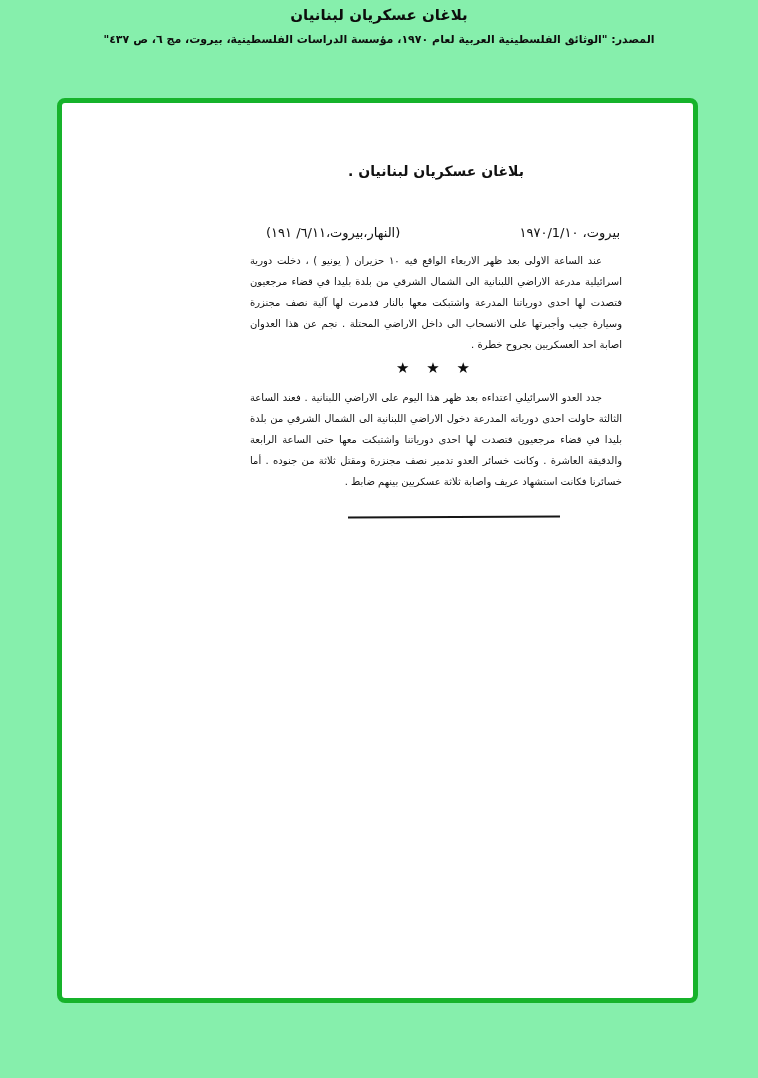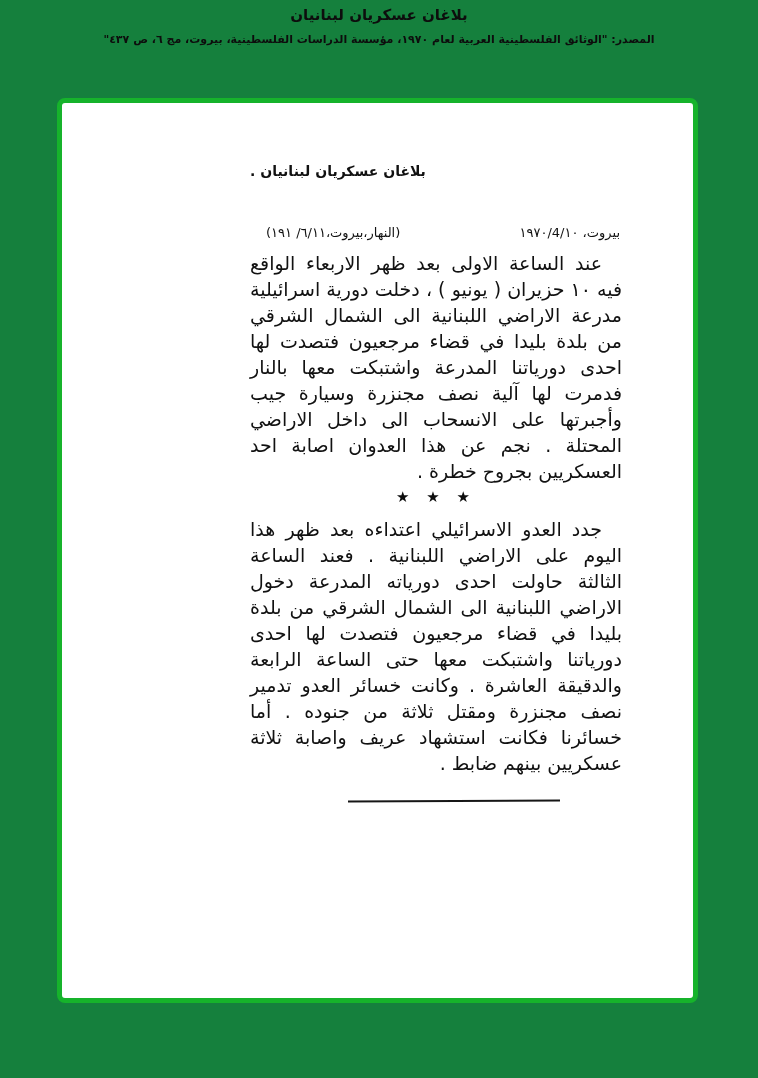--- a/index.html
+++ b/index.html
@@ -5,21 +5,21 @@
   html, body {
     margin: 0;
     padding: 0;
     background: #ffffff;
     font-family: "DejaVu Sans", sans-serif;
   }
   .page {
     position: relative;
     width: 758px;
     height: 1078px;
-    background: #15803d;
+    background: #86efac;
     overflow: hidden;
     direction: rtl;
   }
   .page-header {
     position: absolute;
     top: 6px;
     left: 0;
     width: 758px;
     text-align: center;
     color: #0d0d0d;
@@ -48,35 +48,35 @@
     position: absolute;
     top: 163px;
     right: 136px;
     width: 372px;
     direction: rtl;
     color: #111111;
   }
   .doc-title {
     font-size: 14px;
     font-weight: bold;
-    text-align: left;
+    text-align: center;
   }
   .dateline {
     margin-top: 12px;
     display: flex;
     justify-content: space-between;
     align-items: baseline;
     font-size: 13px;
   }
   .dateline .place-date { padding-right: 2px; }
   .dateline .source-ref { padding-left: 16px; margin-top: 34px; }
   .body-par {
     margin: 10px 0 0 0;
-    font-size: 19px;
-    line-height: 26px;
+    font-size: 10px;
+    line-height: 21px;
     text-align: justify;
     text-indent: 20px;
   }
   .stars-separator {
     margin-top: 4px;
     text-align: center;
     font-size: 15px;
     letter-spacing: 6px;
     color: #0d0d0d;
   }
@@ -99,21 +99,21 @@
     <div class="hdr-source">المصدر: "الوثائق الفلسطينية العربية لعام ١٩٧٠، مؤسسة الدراسات الفلسطينية، بيروت، مج ٦، ص ٤٣٧"</div>
   </div>
 
   <div class="frame"></div>
 
   <div class="doc">
 
     <div class="doc-title">بلاغان عسكريان لبنانيان .</div>
 
     <div class="dateline">
-      <span class="place-date">بيروت، ١٩٧٠/4/١٠</span>
+      <span class="place-date">بيروت، ١٩٧٠/1/١٠</span>
       <span class="source-ref">(النهار،بيروت،٦/١١/ ١٩١)</span>
     </div>
 
     <p class="body-par">عند الساعة الاولى بعد ظهر الاربعاء الواقع فيه ١٠ حزيران ( يونيو ) ، دخلت دورية اسرائيلية مدرعة الاراضي اللبنانية الى الشمال الشرقي من بلدة بليدا في قضاء مرجعيون فتصدت لها احدى دورياتنا المدرعة واشتبكت معها بالنار فدمرت لها آلية نصف مجنزرة وسيارة جيب وأجبرتها على الانسحاب الى داخل الاراضي المحتلة . نجم عن هذا العدوان اصابة احد العسكريين بجروح خطرة .</p>
 
     <div class="stars-separator">★ ★ ★</div>
 
     <p class="body-par">جدد العدو الاسرائيلي اعتداءه بعد ظهر هذا اليوم على الاراضي اللبنانية . فعند الساعة الثالثة حاولت احدى دورياته المدرعة دخول الاراضي اللبنانية الى الشمال الشرقي من بلدة بليدا في قضاء مرجعيون فتصدت لها احدى دورياتنا واشتبكت معها حتى الساعة الرابعة والدقيقة العاشرة . وكانت خسائر العدو تدمير نصف مجنزرة ومقتل ثلاثة من جنوده . أما خسائرنا فكانت استشهاد عريف واصابة ثلاثة عسكريين بينهم ضابط .</p>
 
     <div class="closing-rule"></div>

